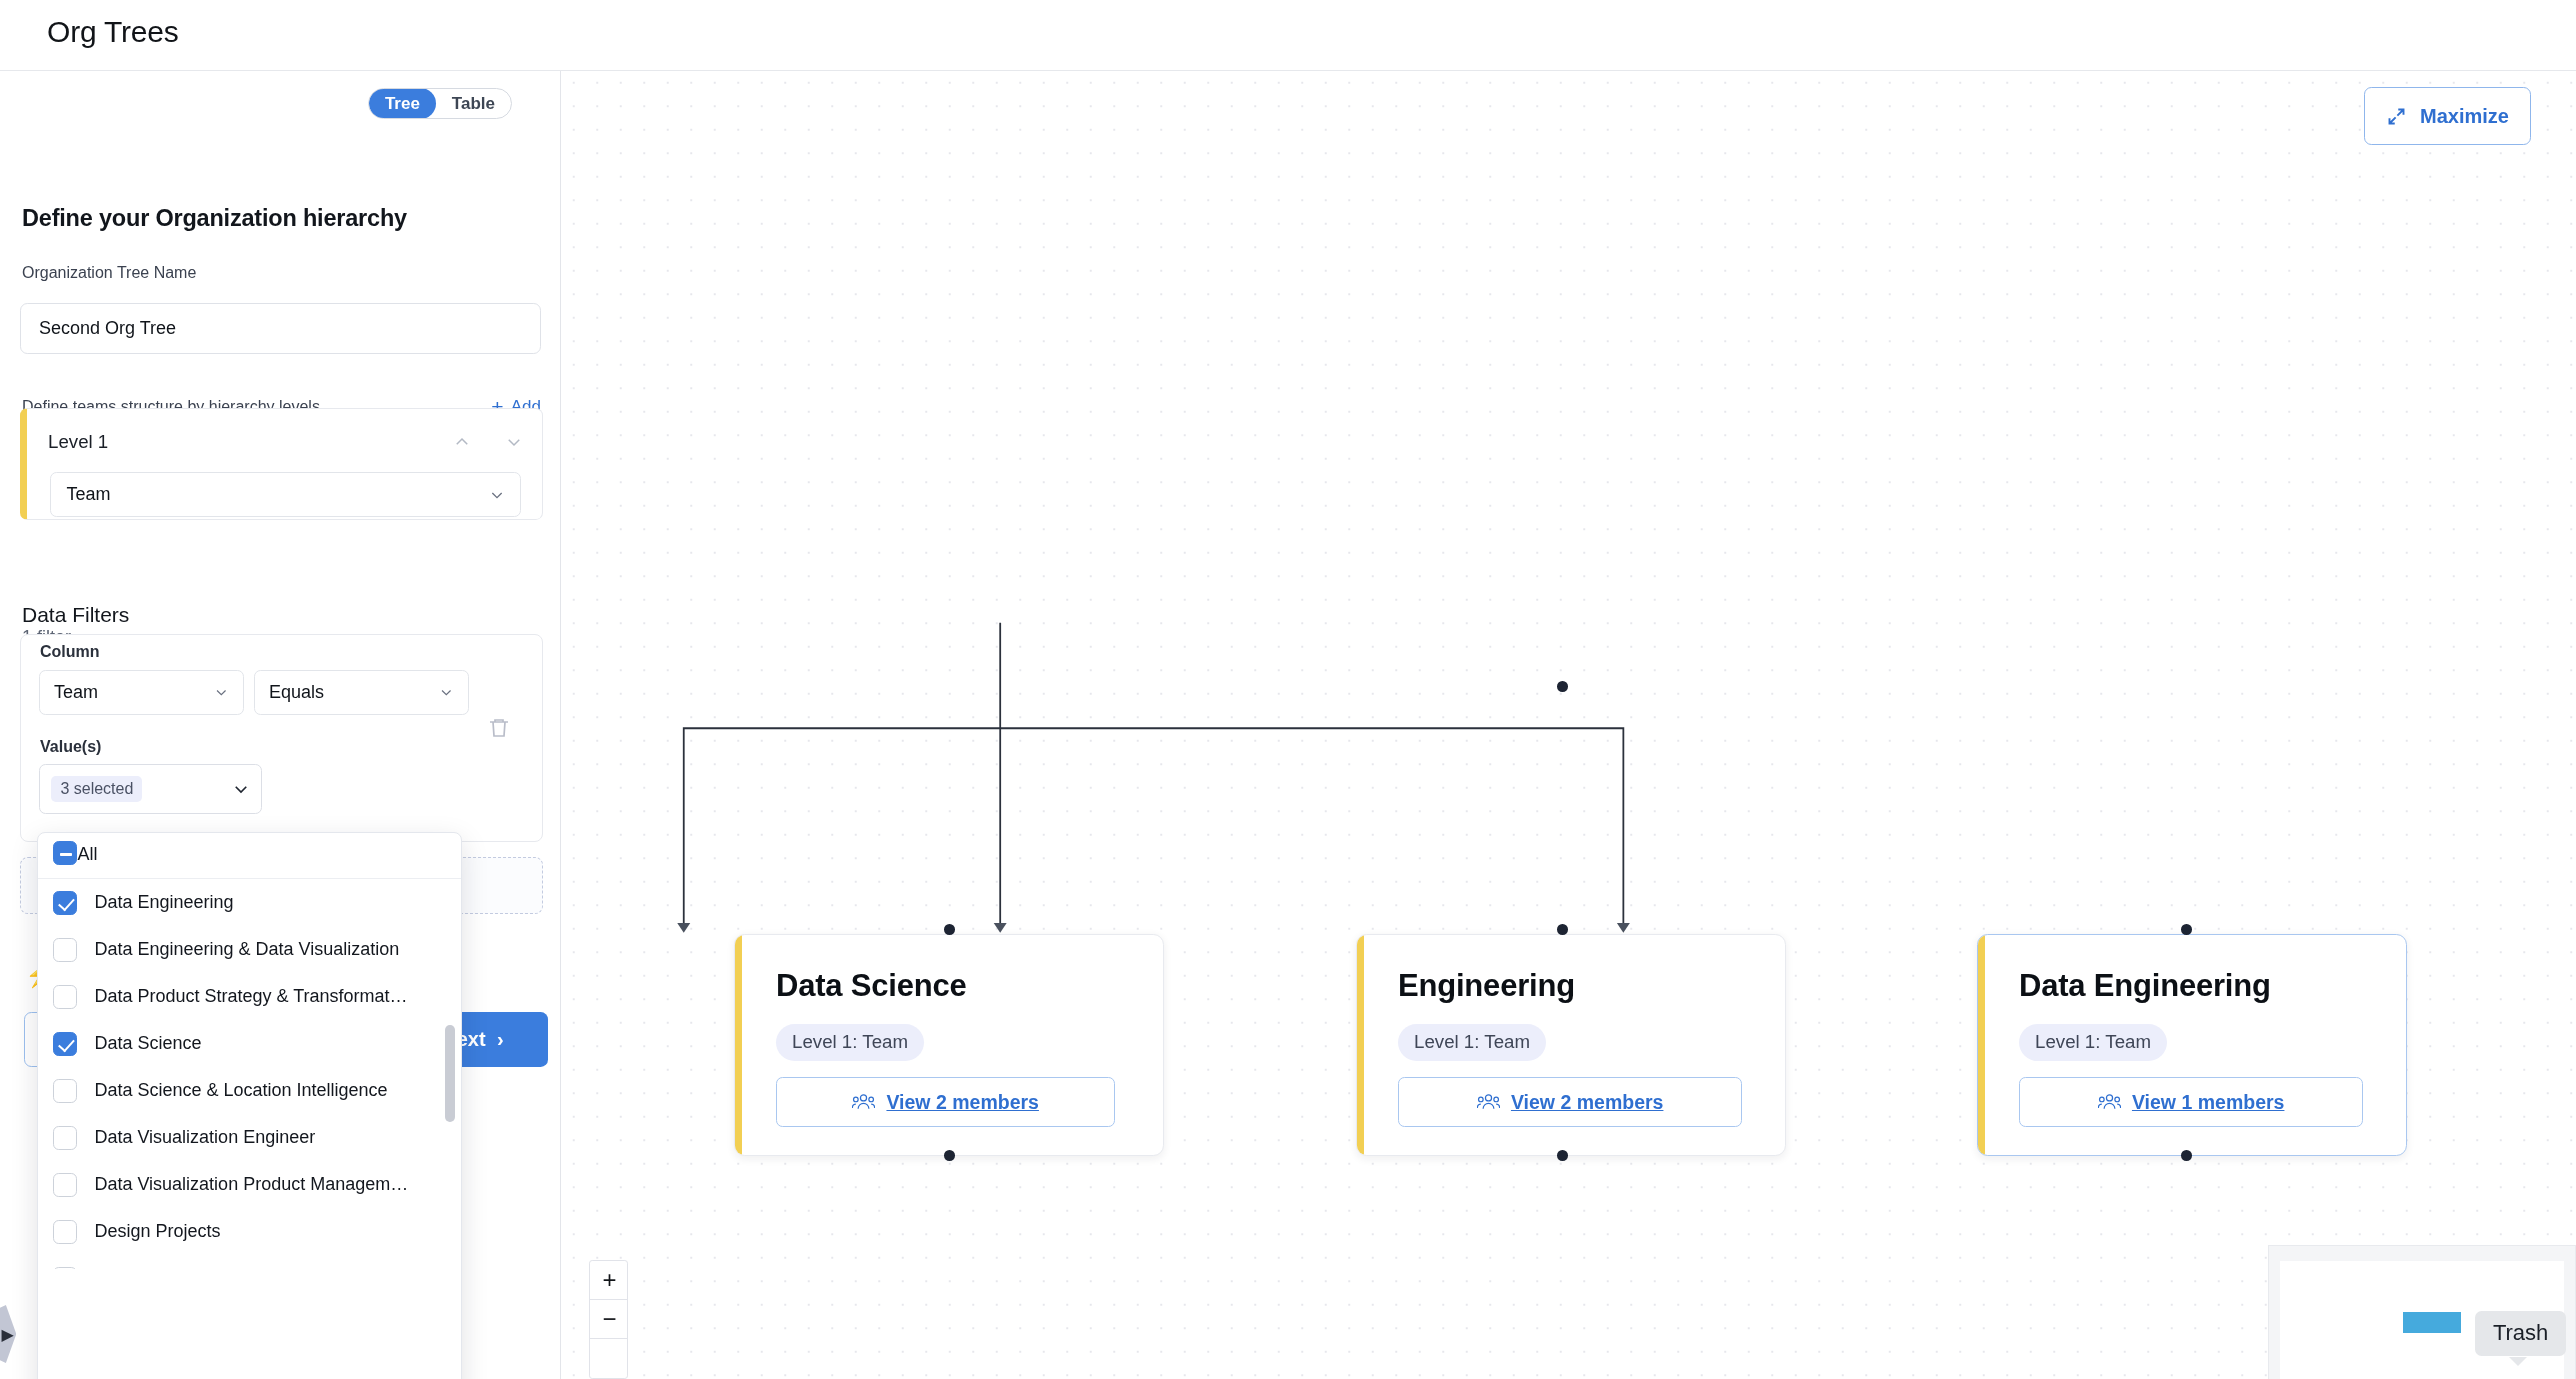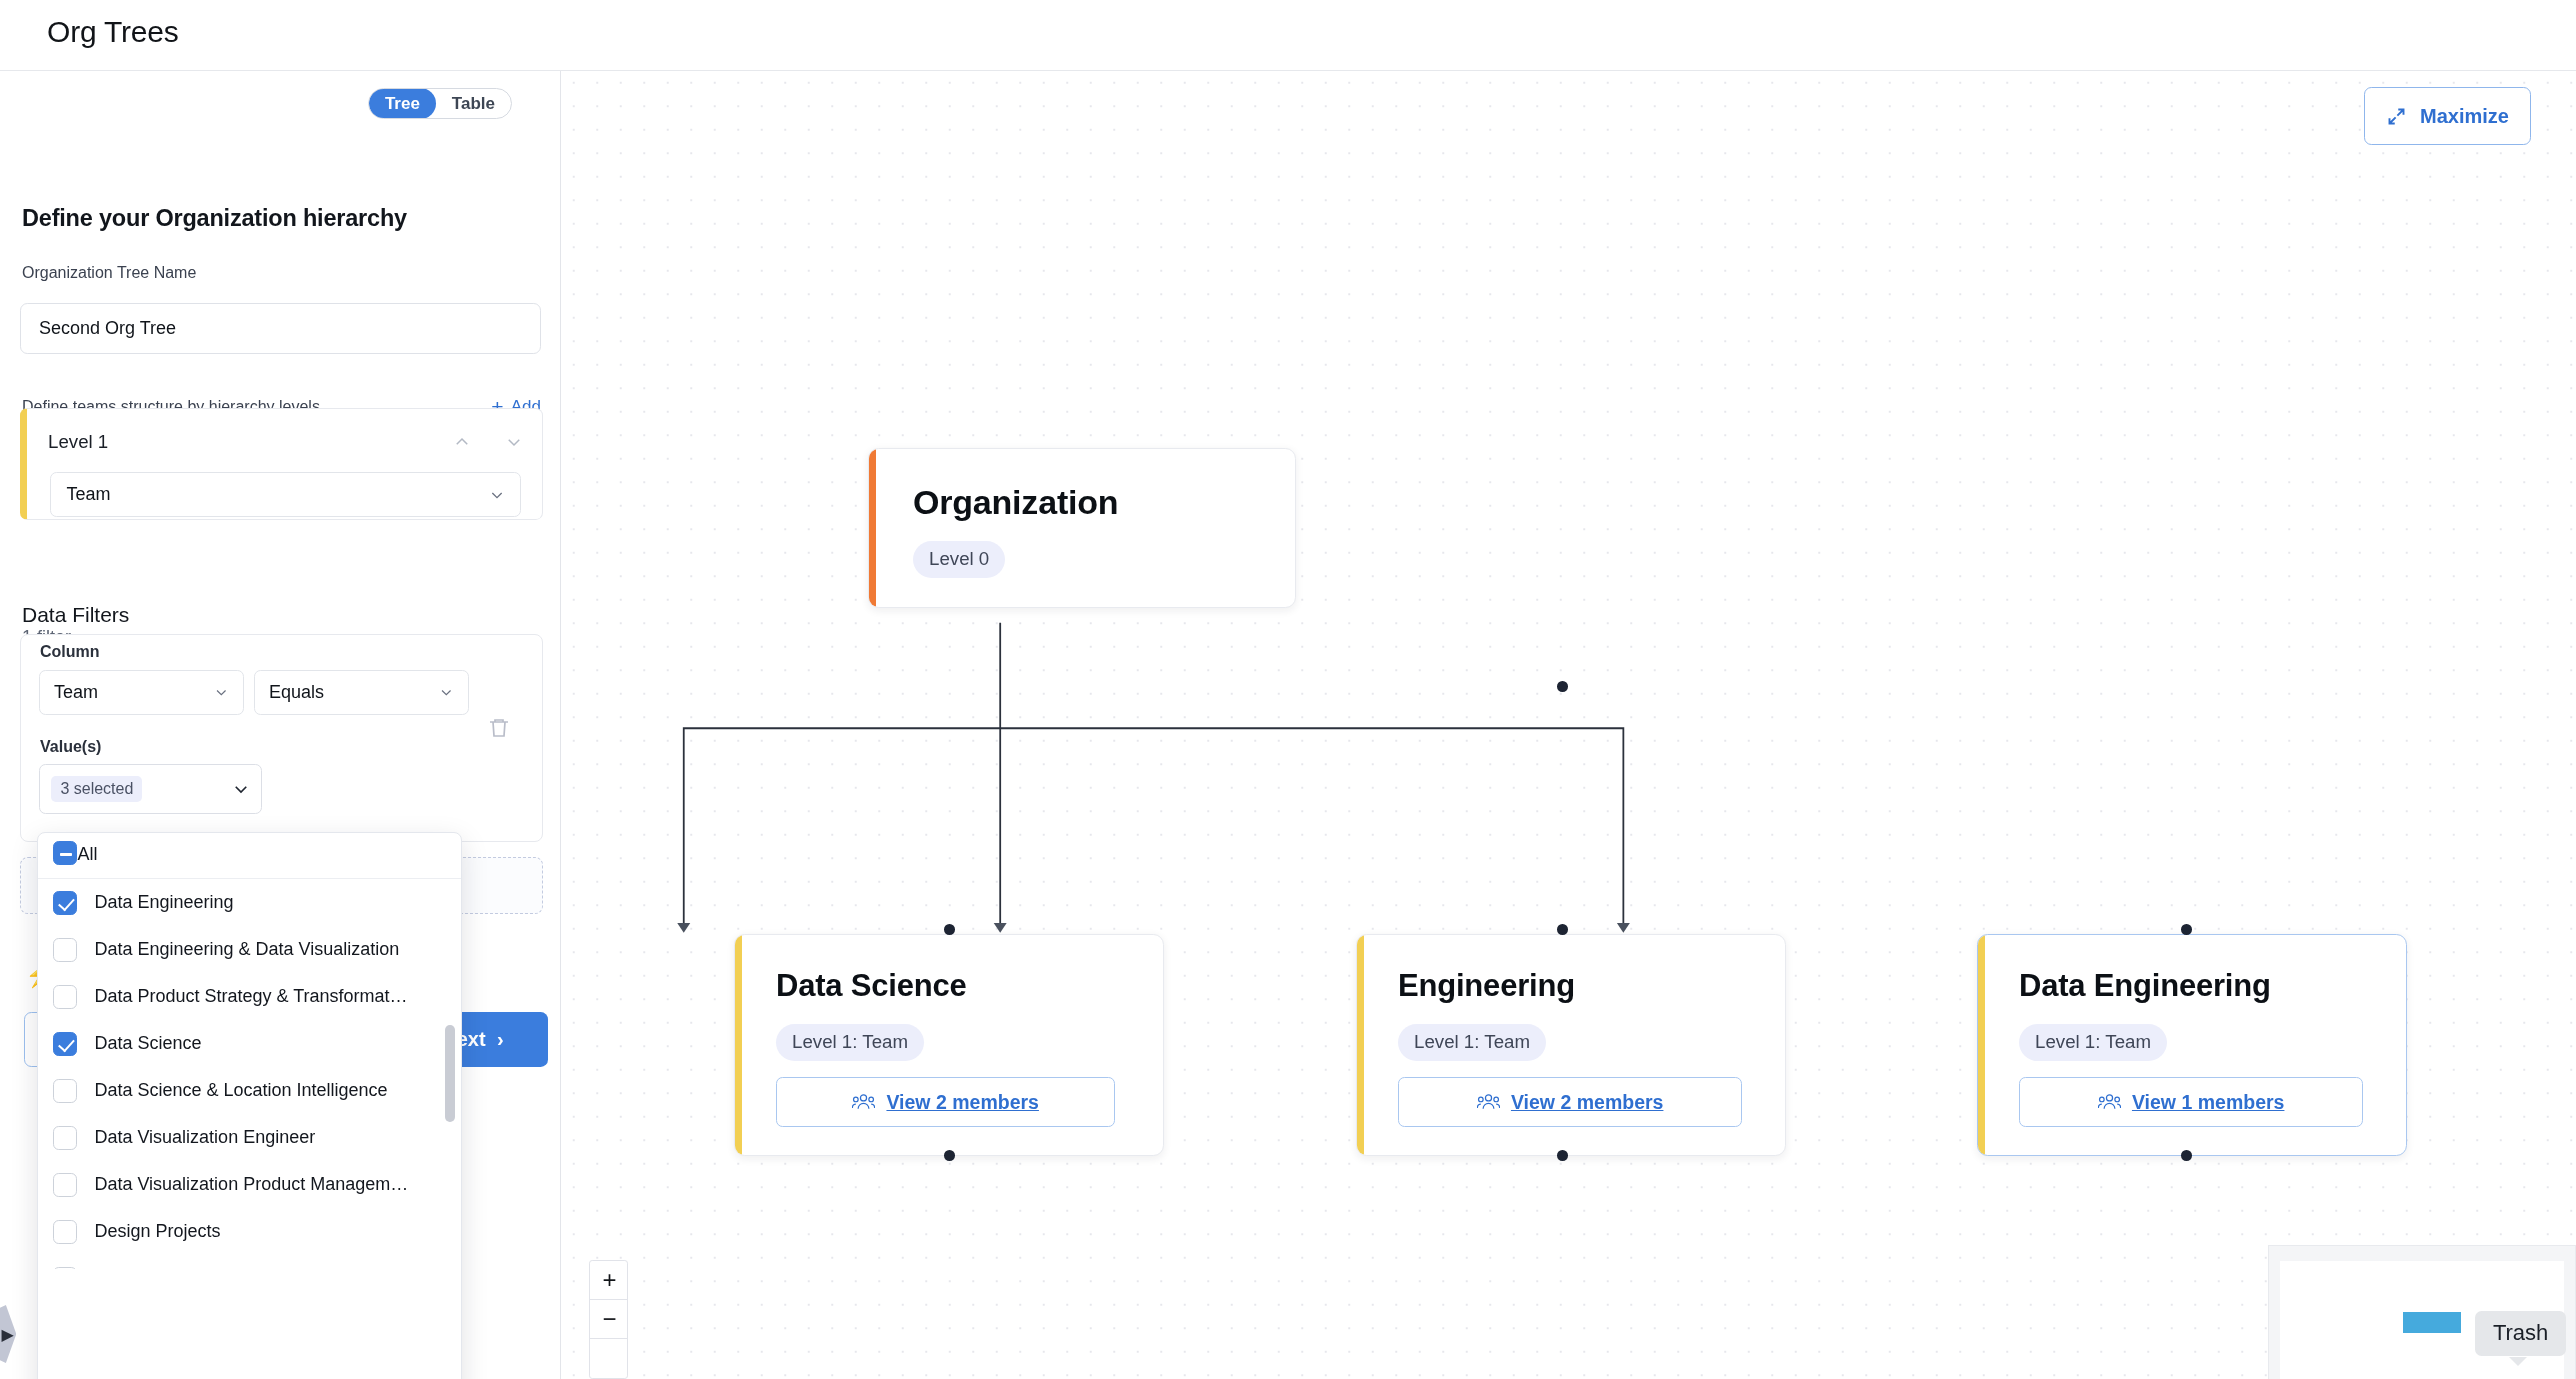--- a/index.html
+++ b/index.html
@@ -433,25 +433,20 @@
         <path d="M 540 810 L 540 1050"></path>
         <path d="M 540 810 L 1308 810 L 1308 1050"></path>
       </g>
       <g fill="#4a515e">
         <polygon points="142,1050 158,1050 150,1062"></polygon>
         <polygon points="532,1050 548,1050 540,1062"></polygon>
         <polygon points="1300,1050 1316,1050 1308,1062"></polygon>
       </g>
     </svg>
 
-    <div class="node" style="left:306px; top:377px; width:428px; height:160px;">
-      <div class="accent" style="background:#f07a35;"></div>
-      <div class="node-title" style="left:44px; top:34px; font-size:34px;">Organization</div>
-      <div class="node-badge" style="left:44px; top:92px;">Level 0</div>
-    </div>
     <div class="dot" style="left:995px; top:610px;"></div>
 
     <div class="node" style="left:172px; top:863px; width:430px; height:222px;">
       <div class="accent" style="background:#f2cf53;"></div>
       <div class="node-title" style="left:41px; top:33px; font-size:31px;">Data Science</div>
       <div class="node-badge" style="left:41px; top:89px;">Level 1: Team</div>
       <div class="node-members" style="left:41px; top:142px; width:339px; height:50px;">
         <svg width="23" height="19.5" viewBox="0 0 30 24" fill="none" stroke="#2f6fd0" stroke-width="1.6">
           <circle cx="15" cy="7" r="4"></circle>
             <path d="M8 21c0-4 3.2-7 7-7s7 3 7 7"></path>

